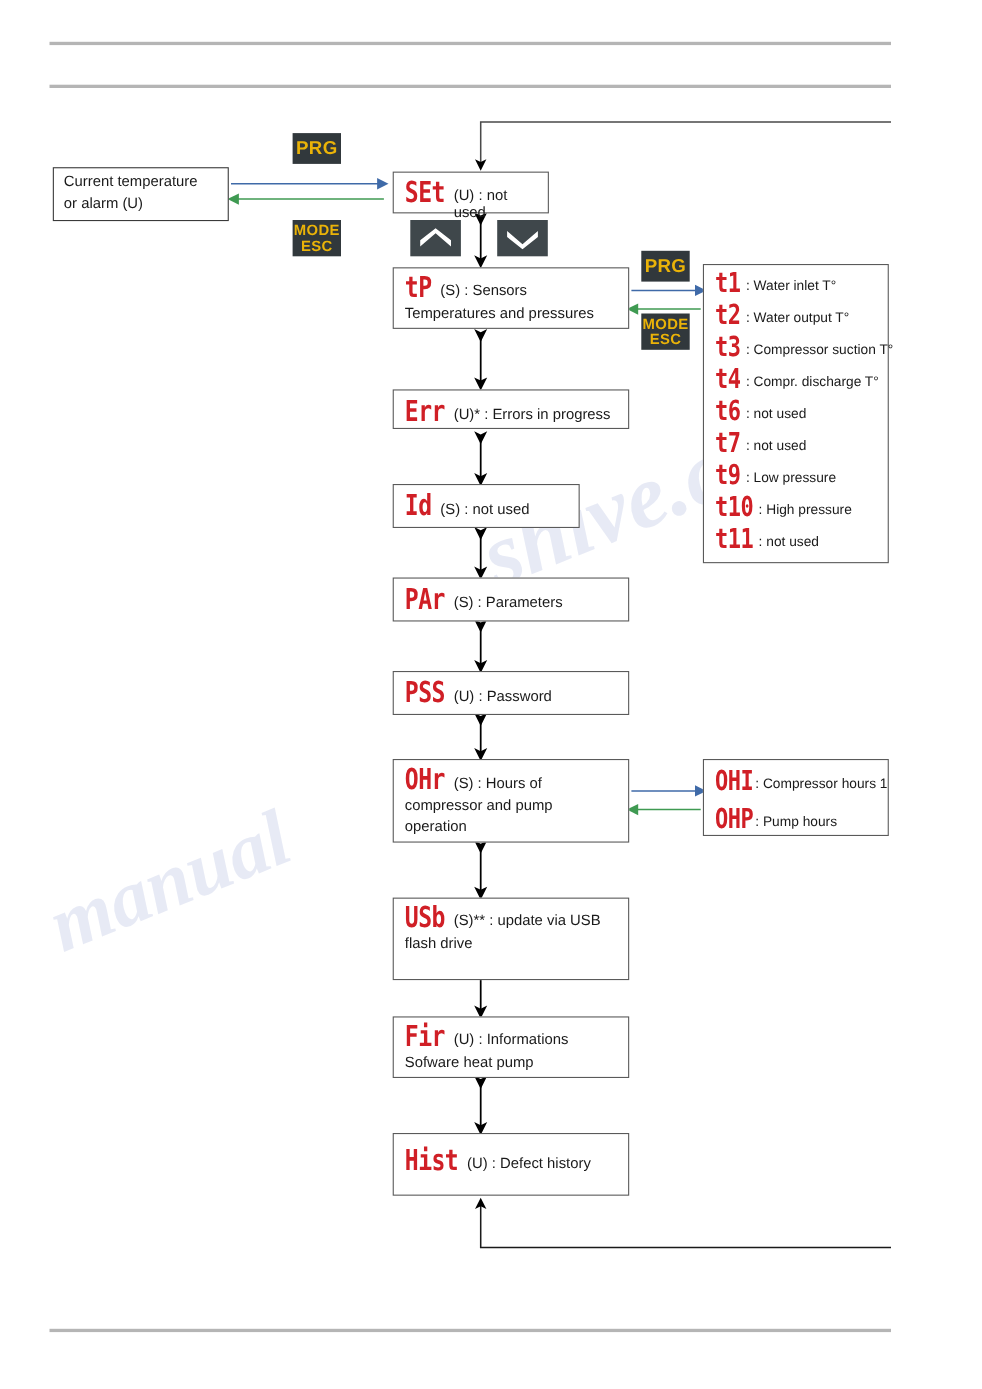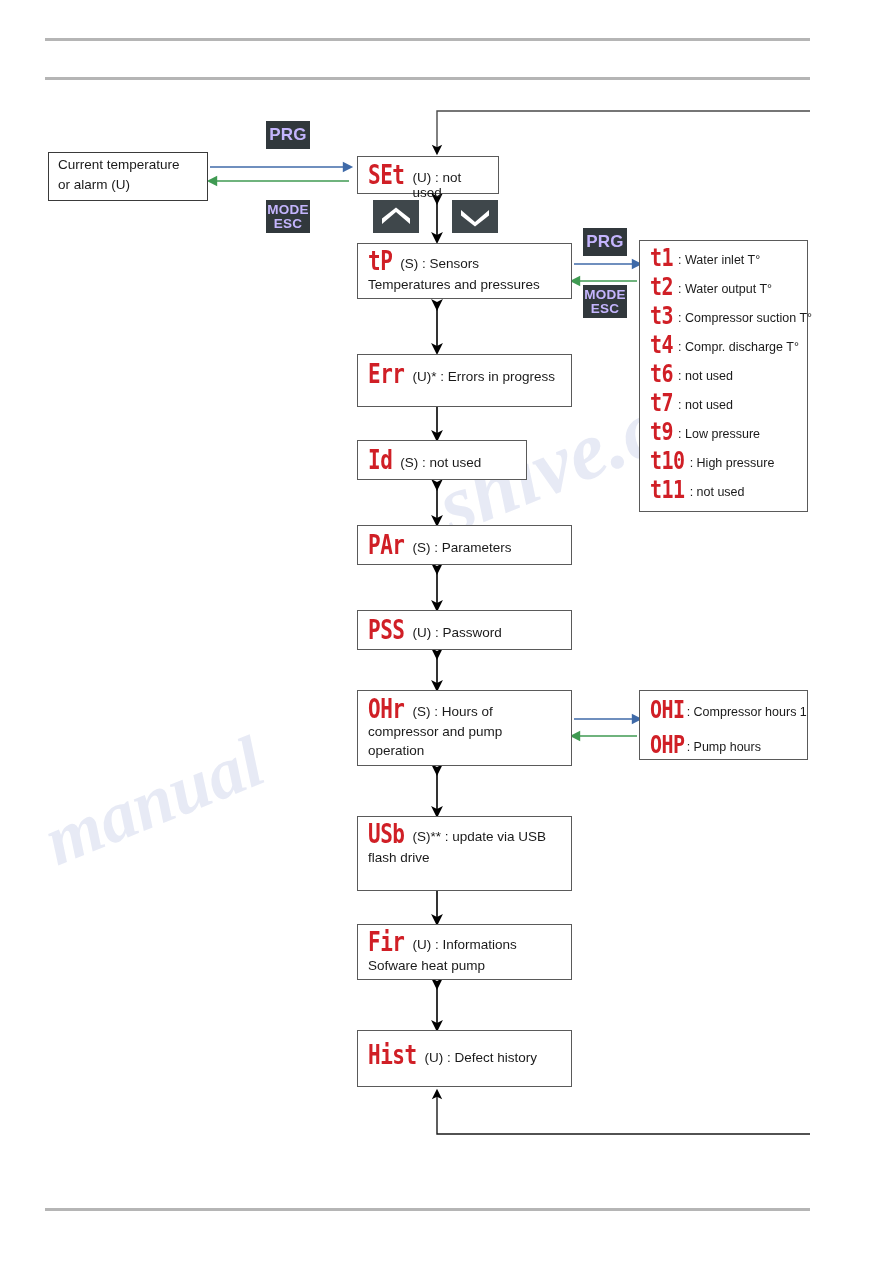--- a/index.html
+++ b/index.html
@@ -49,21 +49,21 @@
     position:absolute;left:10px;right:8px;top:6px;
     display:flex;align-items:baseline;gap:8px;
   }
   .secondline{
     position:absolute;left:10px;right:8px;
     font-size:13.5px;
   }
 
   
   .key{
-    position:absolute;background:#31383c;color:#c4b5fd;
+    position:absolute;background:#31383c;color:#eab308;
     font-weight:700;text-align:center;box-sizing:border-box;
     font-family:"Liberation Sans", sans-serif;
     display:flex;flex-direction:column;align-items:center;justify-content:center;
     line-height:1.02;letter-spacing:0.3px;
   }
   .key.prg{font-size:17px;}
   .key.mode{font-size:13.5px;padding:2px 0;}
 
   .chevbtn{position:absolute;background:#3f474b;display:flex;align-items:center;justify-content:center;}
   .chevbtn svg{display:block;}
@@ -192,21 +192,21 @@
   </div>
 
   <div class="box" style="left:357px;top:243px;width:215px;height:56px;">
     <div class="menurow" style="top:7px;">
       <span class="code">tP</span>
       <span class="desc">(S) : Sensors</span>
     </div>
     <div class="secondline" style="top:33px;">Temperatures and pressures</div>
   </div>
 
-  <div class="box" style="left:357px;top:354px;width:215px;height:53px;">
+  <div class="box" style="left:357px;top:354px;width:215px;height:36px;">
     <div class="menurow" style="top:9px;">
       <span class="code">Err</span>
       <span class="desc">(U)* : Errors in progress</span>
     </div>
   </div>
 
   <div class="box" style="left:357px;top:440px;width:170px;height:40px;text-align:center;">
     <div class="menurow" style="top:9px;">
       <span class="code">Id</span>
       <span class="desc">(S) : not used</span>

